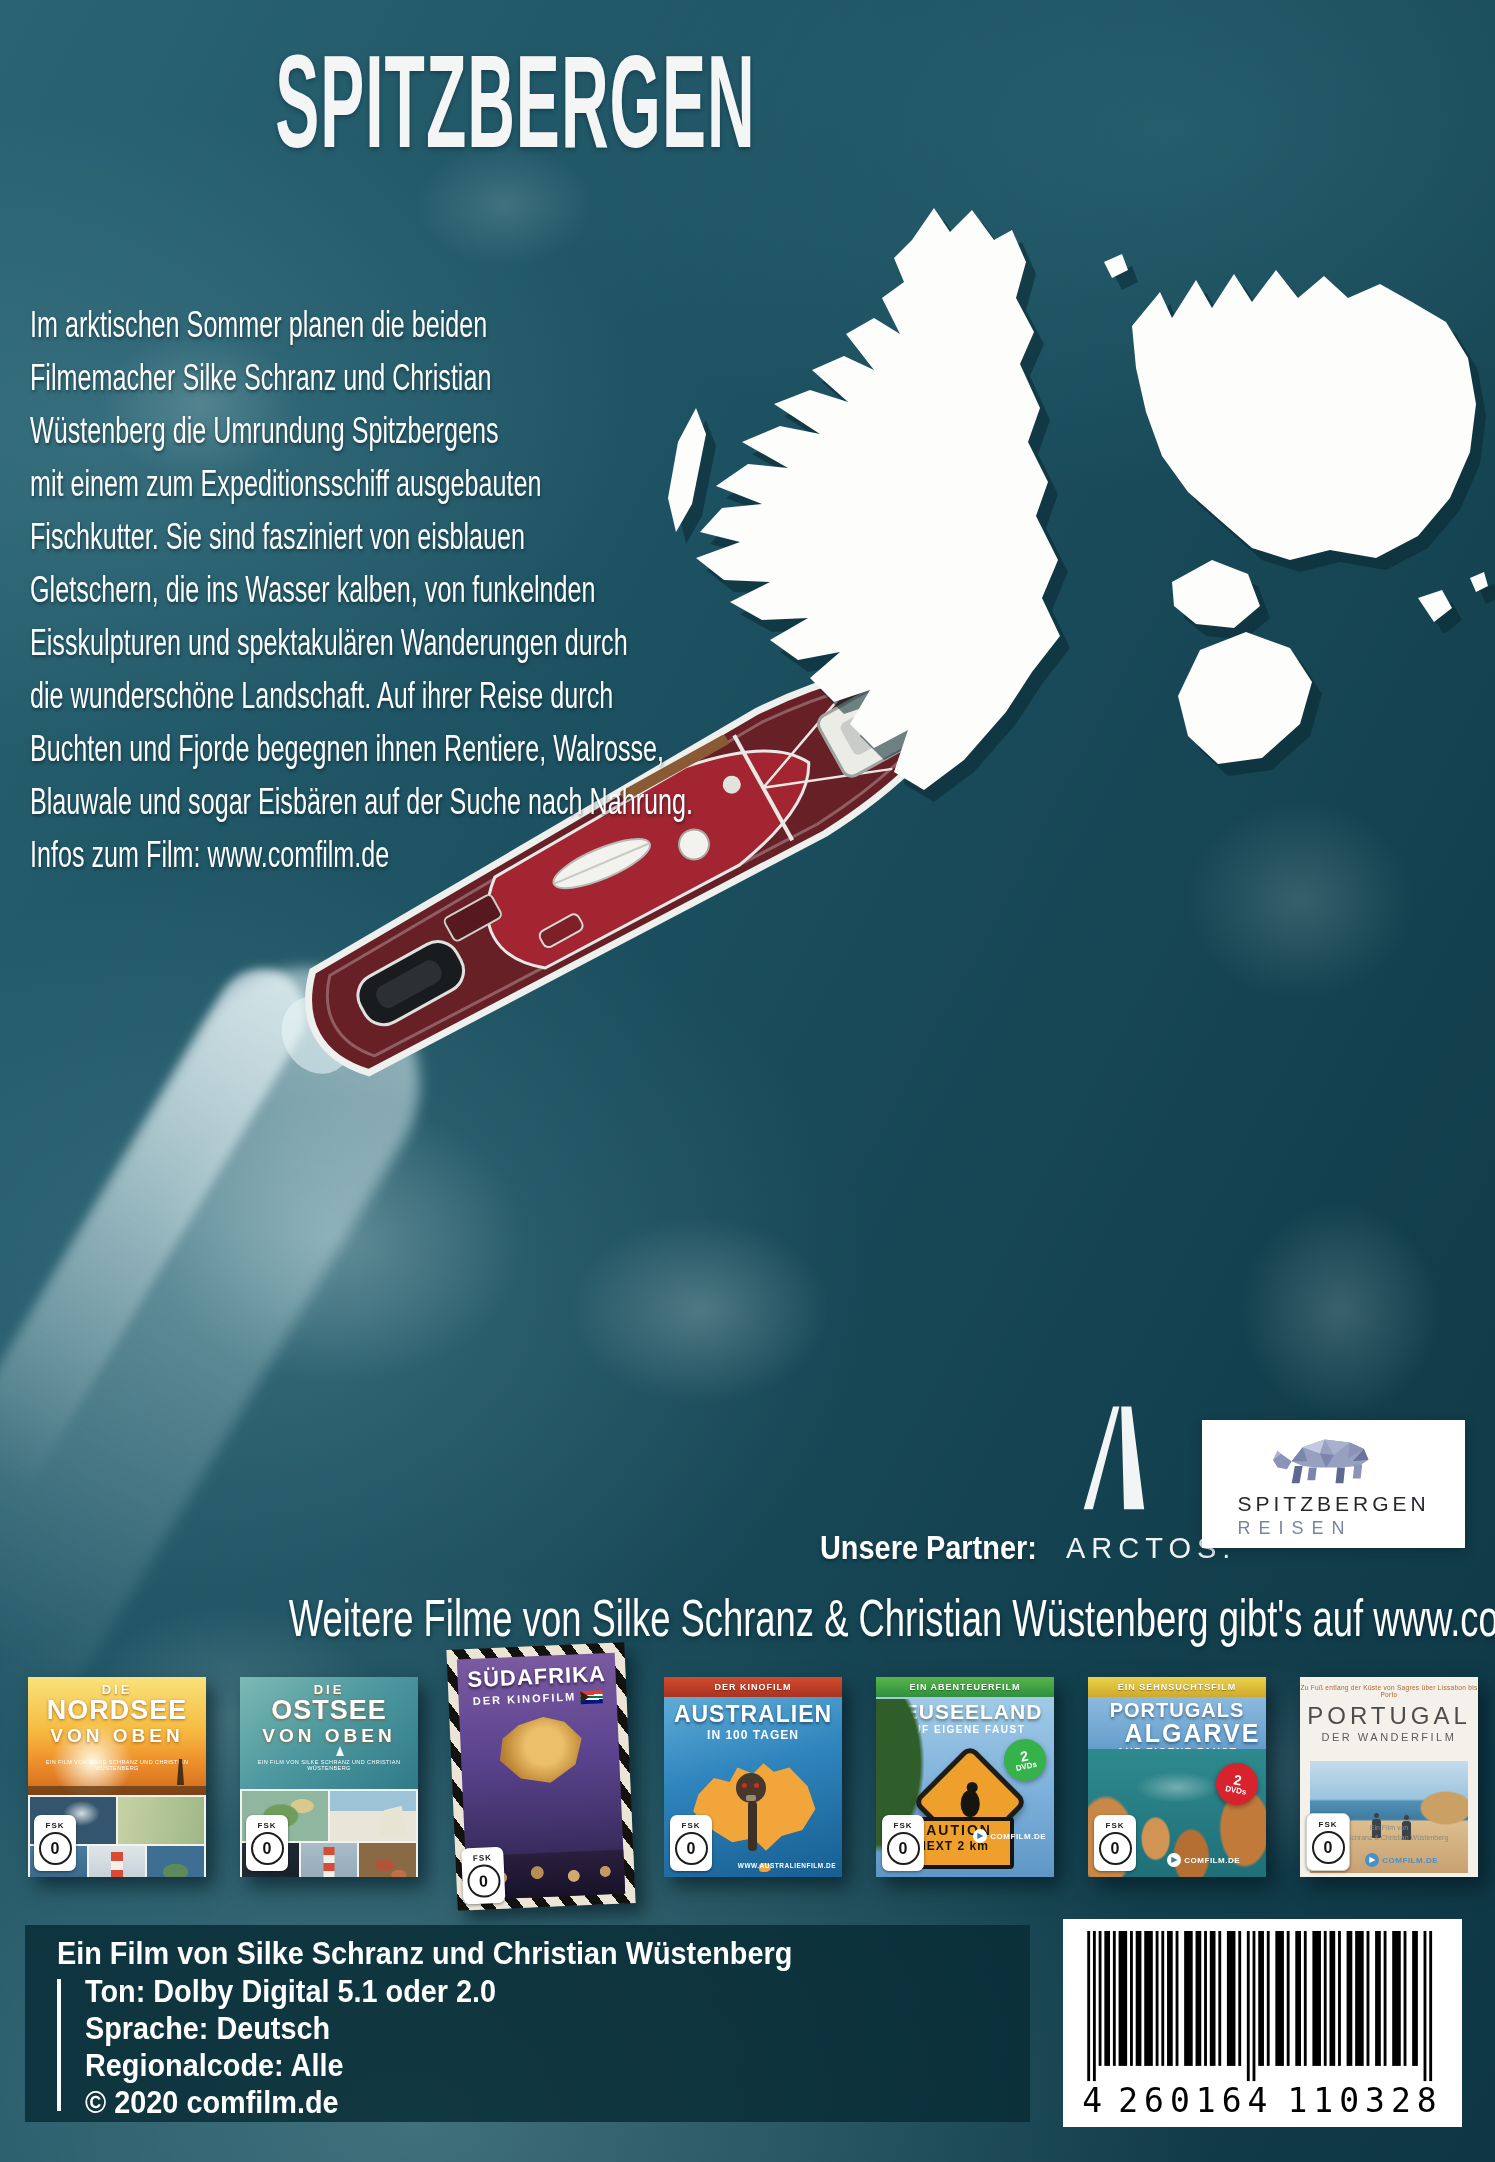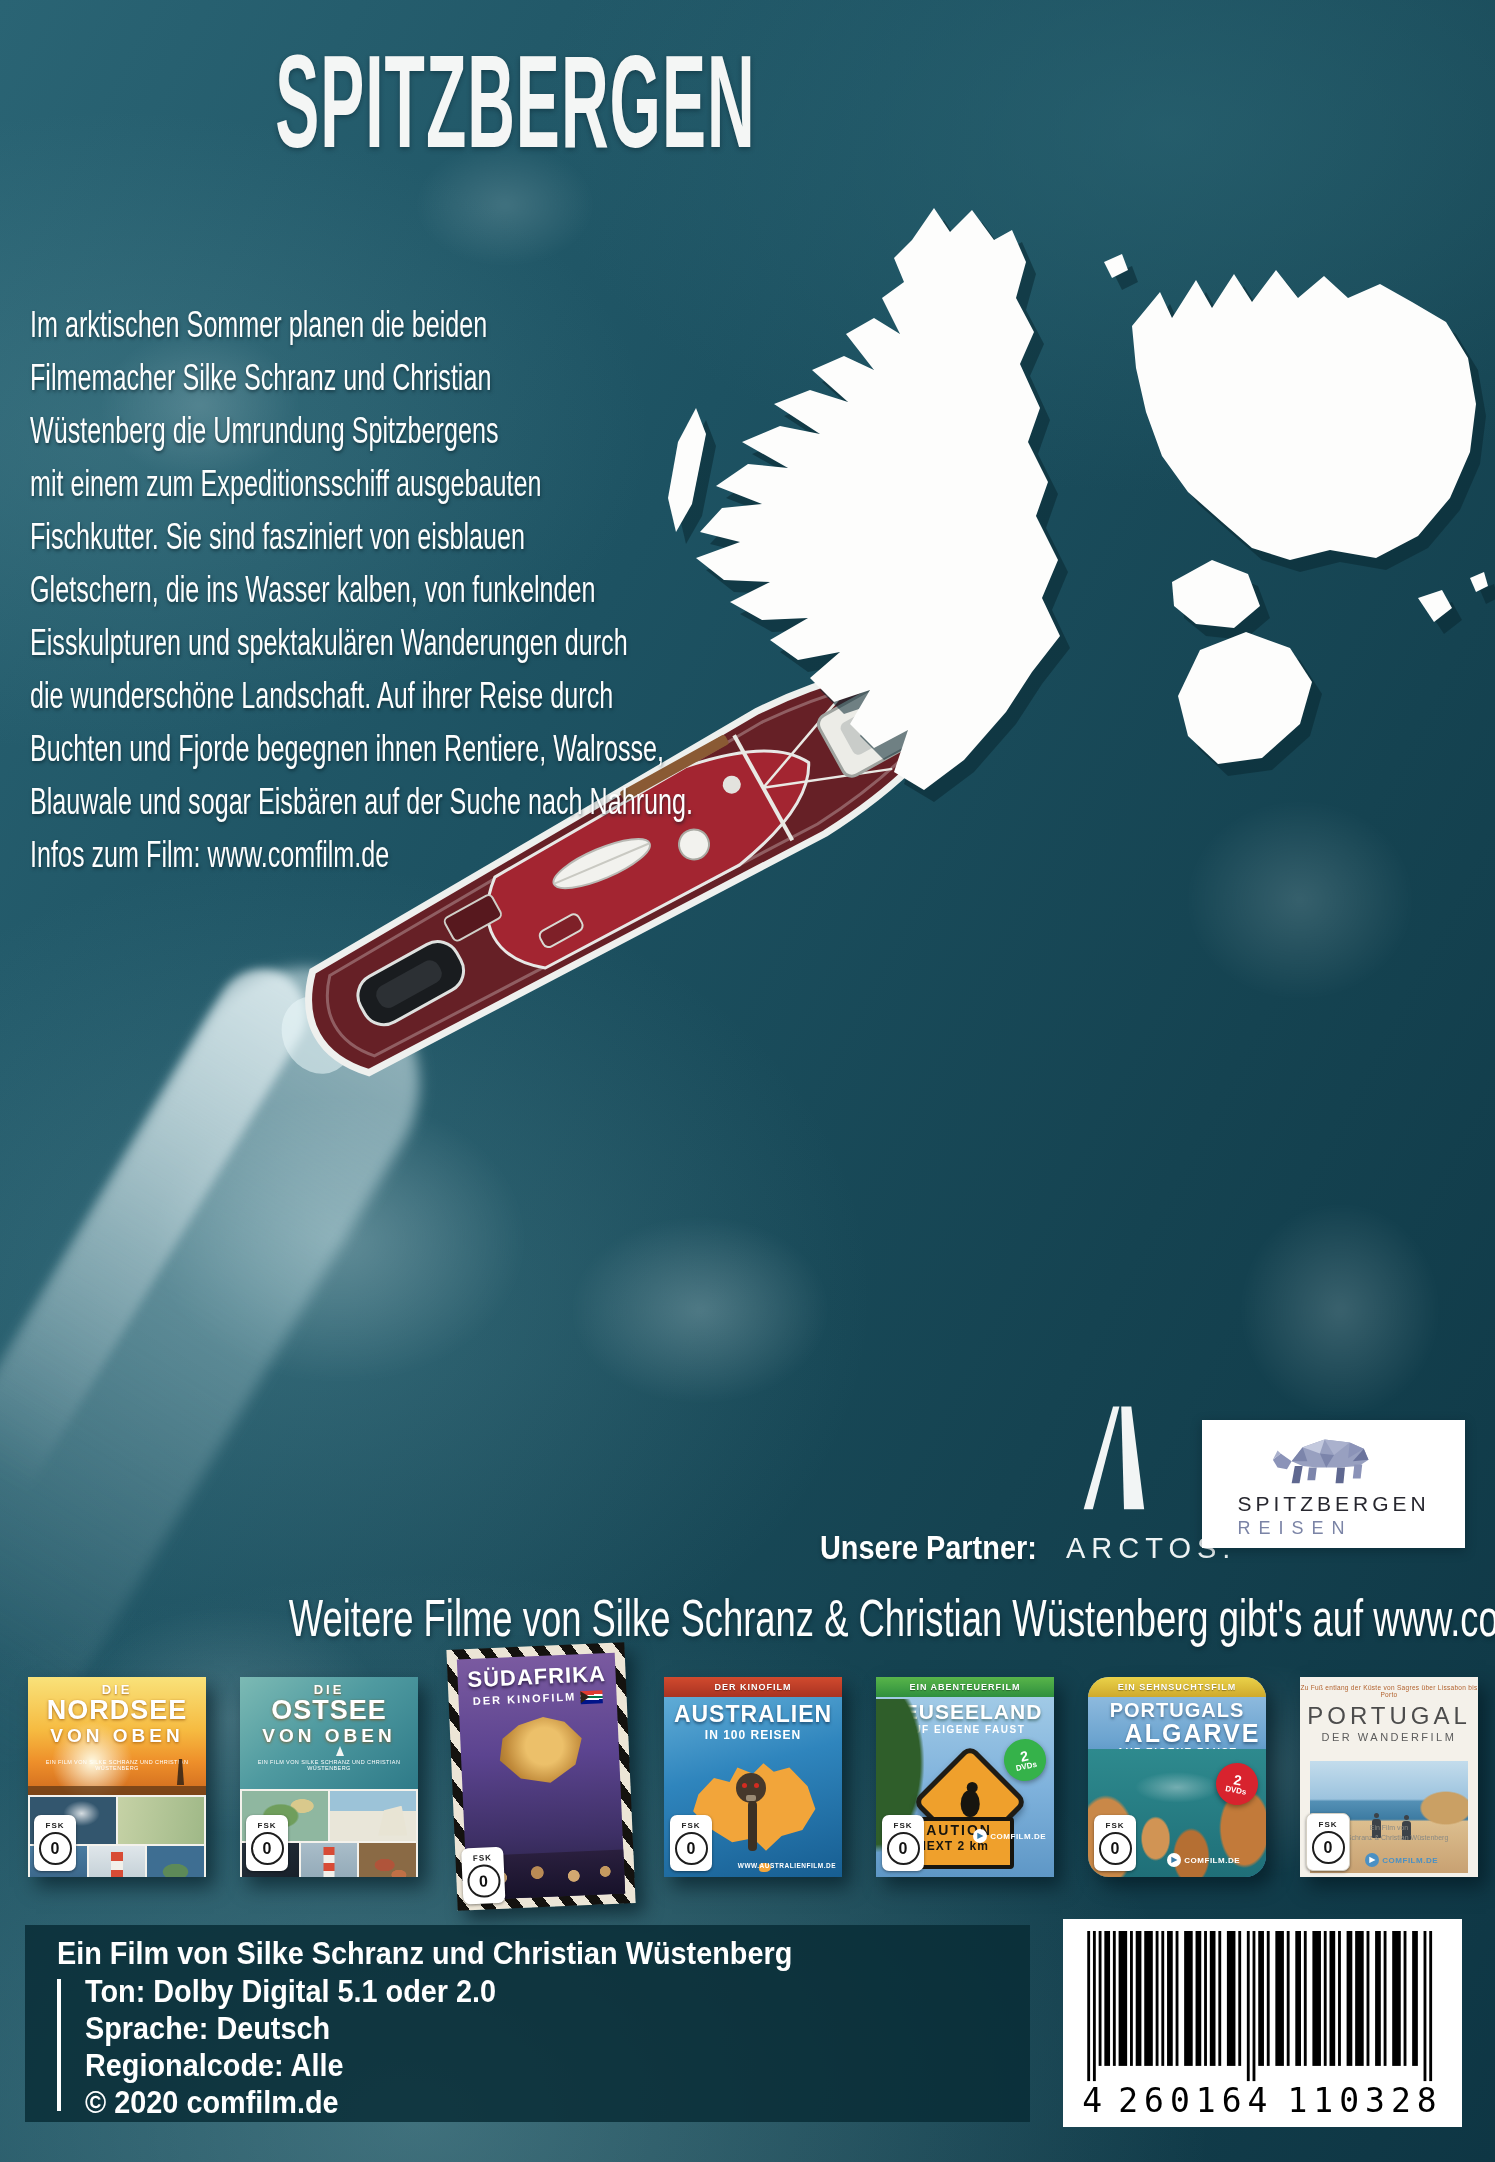--- a/index.html
+++ b/index.html
@@ -393,21 +393,21 @@
     </div>
     <div class="fsk">
       <span class="fsk-label">FSK</span>
       <span class="fsk-circle">0</span>
     </div>
   </article>
 
   <article class="cover cover-aus" style="left:664px;">
     <div class="c-banner c4-banner">DER KINOFILM</div>
     <div class="c4-title">AUSTRALIEN</div>
-    <div class="c4-sub">IN 100 REISEN</div>
+    <div class="c4-sub">IN 100 TAGEN</div>
     <div class="aus-map"></div>
     <div class="aus-tas"></div>
     <div class="emu-head">
       <span class="emu-eye" style="left:6px;"></span>
       <span class="emu-eye" style="left:18px;"></span>
       <span class="emu-beak"></span>
     </div>
     <div class="emu-neck"></div>
     <div class="c4-url">WWW.AUSTRALIENFILM.DE</div>
     <div class="fsk">
@@ -435,21 +435,21 @@
     <div class="comfilm c5-logo">
       <span class="comfilm-circle">▶</span>
       <span class="comfilm-text">COMFILM.DE</span>
     </div>
     <div class="fsk">
       <span class="fsk-label">FSK</span>
       <span class="fsk-circle">0</span>
     </div>
   </article>
 
-  <article class="cover cover-alg" style="left:1088px;border-radius:21px;">
+  <article class="cover cover-alg" style="left:1088px;">
     <div class="c-banner c6-banner">EIN SEHNSUCHTSFILM</div>
     <div class="c6-title1">PORTUGALS</div>
     <div class="c6-title2">ALGARVE</div>
     <div class="c6-sub">AUF EIGENE FAUST</div>
     <div class="badge badge-red">
       <span class="b1">2</span>
       <span class="b2">DVDs</span>
     </div>
     <div class="alg-sea"></div>
     <div class="comfilm c6-logo">

